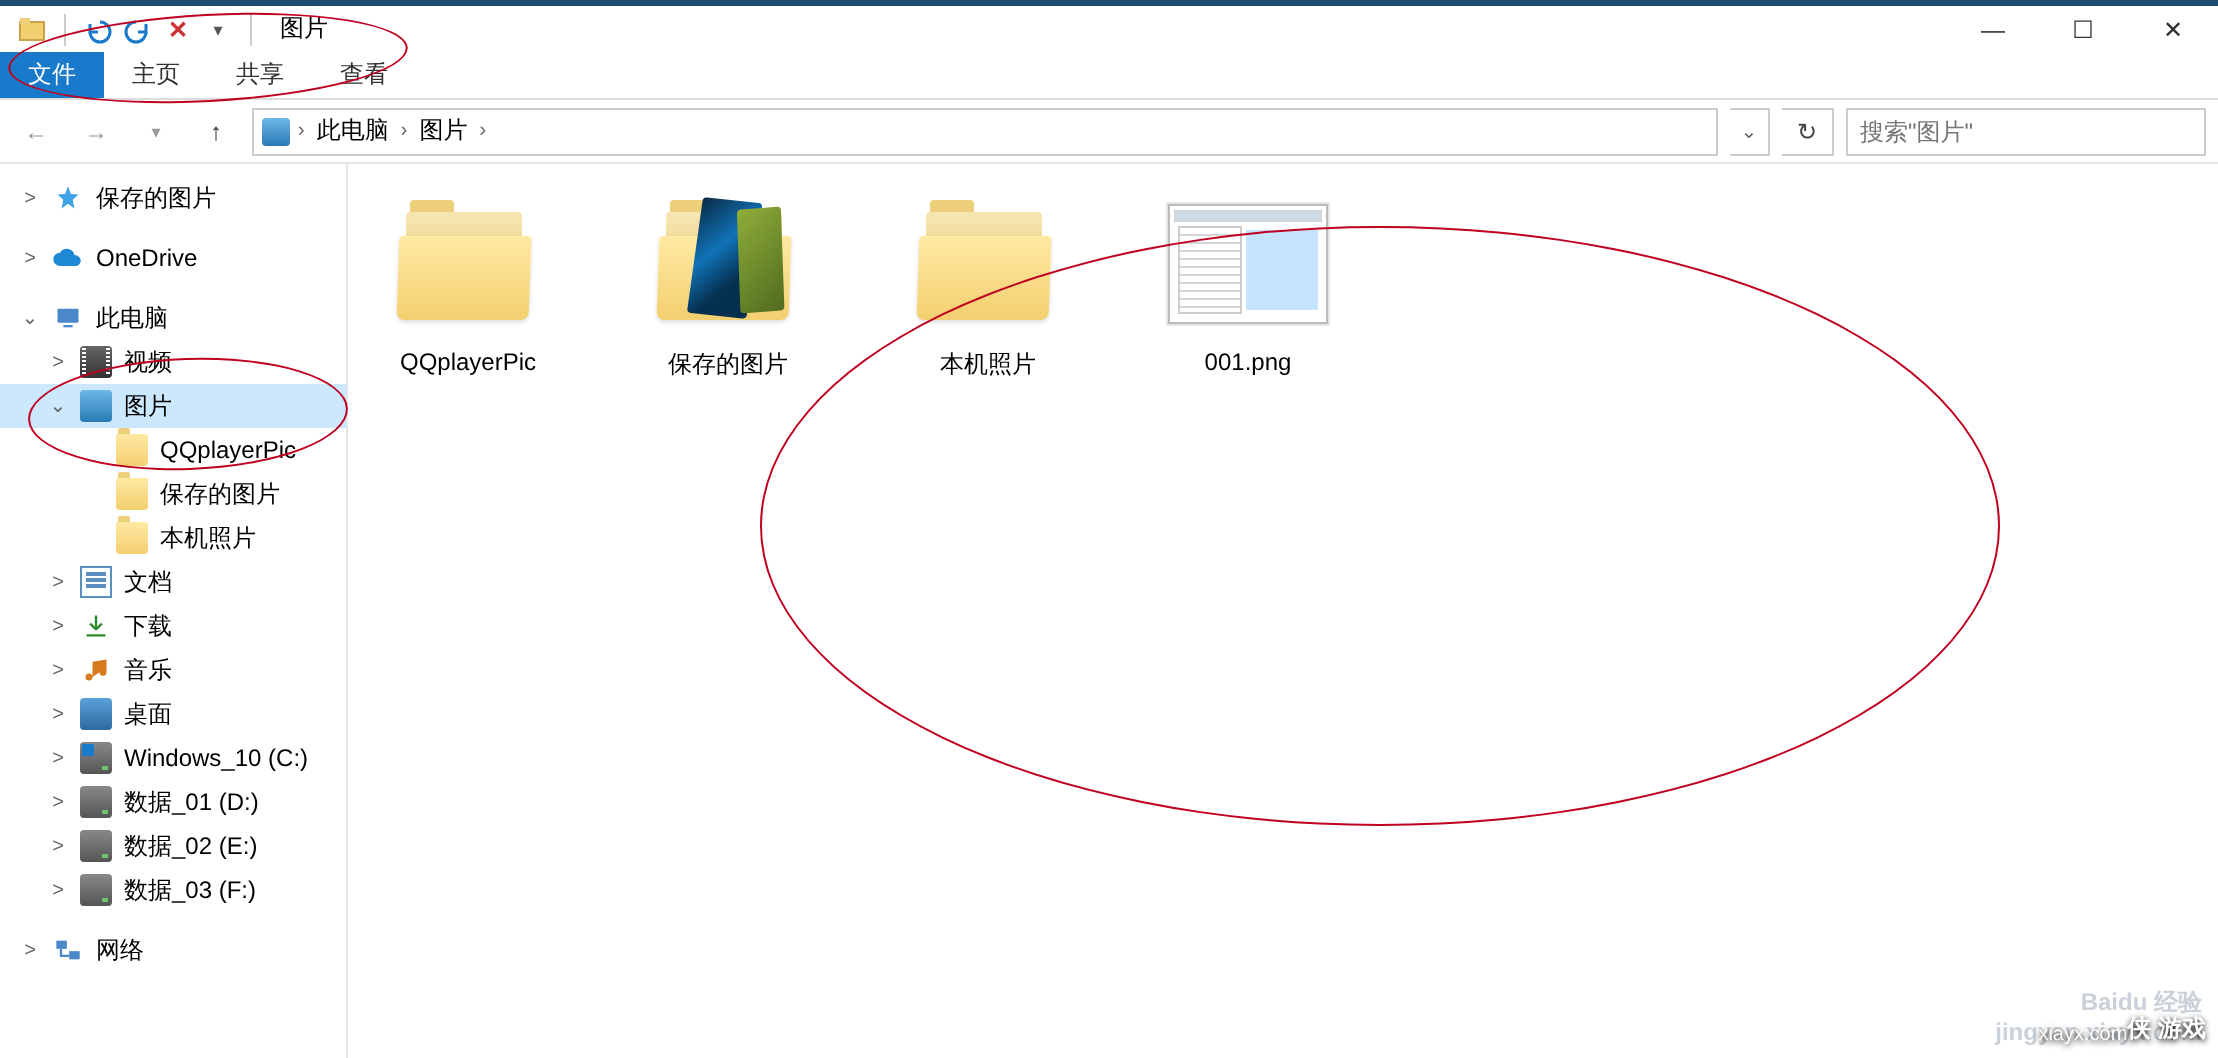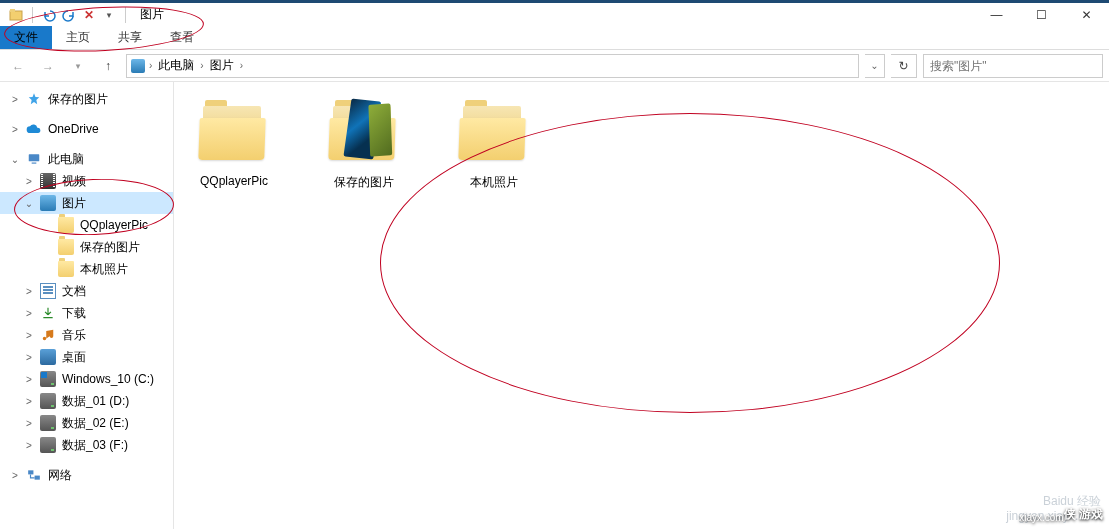--- a/index.html
+++ b/index.html
@@ -10,21 +10,21 @@
 .titlebar .qat { display: flex; align-items: center; padding-left: 8px; gap: 4px; }
 .titlebar .qat .ic { width: 16px; height: 16px; display: inline-flex; align-items: center; justify-content: center; }
 .titlebar .divider { width: 1px; height: 16px; background: #ccc; margin: 0 4px; }
 .titlebar .title { margin-left: 6px; color: #000; }
 .titlebar .right { position: absolute; right: 0; top: 0; display: flex; }
 .titlebar .right .btn { width: 45px; height: 23px; display: flex; align-items: center; justify-content: center; color: #333; }
 
 
 .ribbon { height: 24px; display: flex; align-items: stretch; border-bottom: 1px solid #ddd; }
 .ribbon .tab { padding: 0 14px; display: flex; align-items: center; color: #333; }
-.ribbon .tab.file { background: #1979ca; color: #000000; }
+.ribbon .tab.file { background: #1979ca; color: #ffffff; }
 
 
 .addrrow { height: 32px; display: flex; align-items: center; padding: 3px 6px; gap: 6px; border-bottom: 1px solid #e5e5e5; }
 .addrrow .navbtn { width: 24px; height: 24px; display:flex; align-items:center; justify-content:center; color:#999; }
 .addrrow .navbtn.enabled { color:#333; }
 .addrrow .crumbs { flex: 1; height: 24px; border: 1px solid #ccc; display: flex; align-items: center; padding: 0 4px; gap: 2px; }
 .addrrow .crumbs .seg { display:flex; align-items:center; gap:4px; padding: 0 4px; }
 .addrrow .crumbs .chev { color:#666; font-size:10px; }
 .addrrow .dd { width:20px; height:24px; border:1px solid #ccc; border-left:none; display:flex;align-items:center;justify-content:center;color:#666; font-size:10px;}
 .addrrow .refresh { width:26px; height:24px; border:1px solid #ccc; border-left:none; display:flex;align-items:center;justify-content:center;color:#444;}
@@ -83,21 +83,21 @@
 .ic.net svg{fill:#4a88c7;}
 .ic.pcsmall{width:14px;height:14px;background:linear-gradient(#6db7e8,#2a7bb5);border-radius:2px;margin-right:2px;}
 
 
 .anno { position:absolute; border:1.5px solid #c00020; border-radius:50%; pointer-events:none; }
 .anno1 { left:4px; top:4px; width:200px; height:44px; transform:rotate(-3deg);}
 .anno2 { left:14px; top:176px; width:160px; height:56px; transform:rotate(-2deg);}
 .anno3 { left:380px; top:110px; width:620px; height:300px; }
 
 
-.wm { position:absolute; right:8px; bottom:4px; text-align:right; color:rgba(180,190,200,.7); font-size:11px; line-height:1.3; pointer-events:none;}
+.wm { position:absolute; right:8px; bottom:4px; text-align:right; color:rgba(180,190,200,.7); font-size:11px; line-height:1.3; pointer-events:none;font-weight:bold;}
 .wm2 { position:absolute; right:6px; bottom:6px; color:#fff; font-size:20px; font-weight:bold; text-shadow:0 1px 3px #000; pointer-events:none; display:flex; align-items:flex-end;}
 .wm2 .s{font-size:10px;font-weight:normal;}
 </style>
 </head>
 <body>
 
 <div class="titlebar">
   <div class="qat">
     <span class="ic">
         <svg width="14" height="14" viewBox="0 0 14 14">
@@ -303,20 +303,30 @@
       <div class="tile">
         <div class="thumb">
           <div class="foldericon">
             <div class="tab"></div>
             <div class="back"></div>
             <div class="front"></div>
           </div>
         </div>
         <div class="label">本机照片</div>
       </div>
+      <div class="tile">
+        <div class="thumb">
+          <div class="imgthumb">
+            <div class="bar"></div>
+            <div class="box"></div>
+            <div class="hl"></div>
+          </div>
+        </div>
+        <div class="label">001.png</div>
+      </div>
     </div>
 </div>
 
 <div class="anno anno1"></div>
 <div class="anno anno2"></div>
 <div class="anno anno3"></div>
 
 <div class="wm">
   <div>Baidu 经验</div>
   <div>jingyan.xiayx.com</div>

